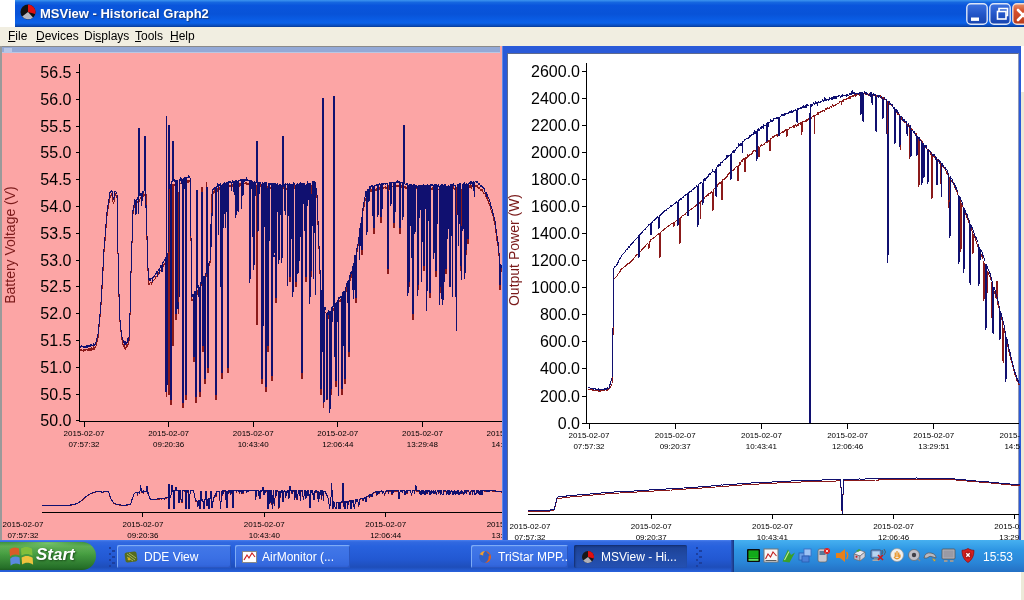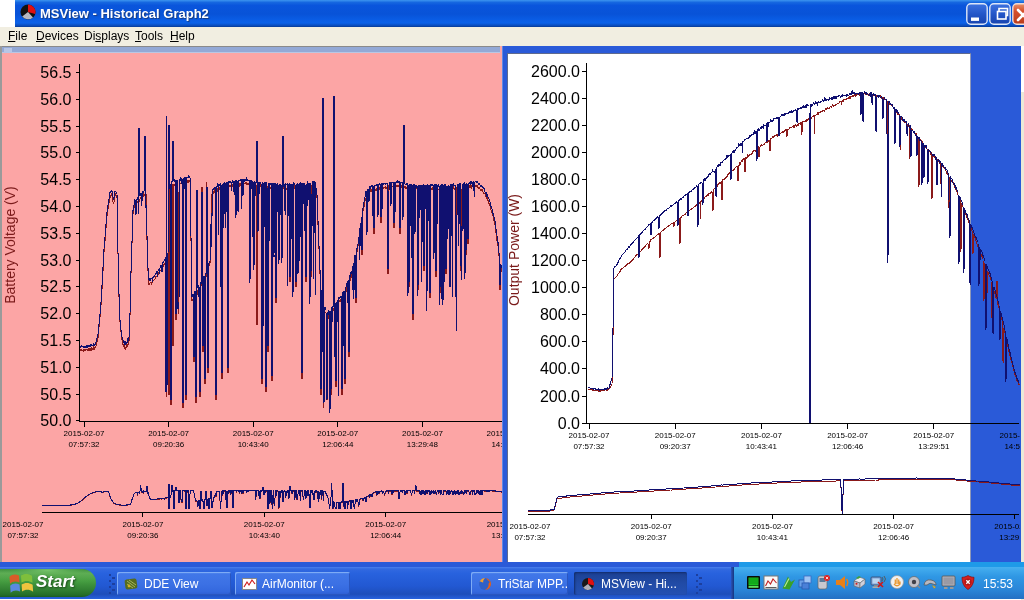--- a/index.html
+++ b/index.html
@@ -9,26 +9,26 @@
 #titletext { position:absolute; left:25px; top:6px; color:#fff; font-size:13px; font-weight:bold;
   text-shadow:1px 1px 1px #1a3a7a; letter-spacing:0px; }
 #menubar { position:absolute; left:0; top:27px; width:1024px; height:22px; background:#f1eee1;
   border-bottom:1px solid #d8d4c0; font-size:12px; color:#000; }
 #menubar > span { position:absolute; top:2px; }
 #client { position:absolute; left:0; top:46px; width:1024px; height:516px; background:#fff; }
 #lpanel { position:absolute; left:0; top:0; width:502px; height:516px; background:#fca5a5; }
 #winleft { position:absolute; left:0; top:0; width:2px; height:516px; background:#9a9a9a; }
 #lstrip { position:absolute; left:2px; top:0; width:498px; height:7px; background:#93a9d6; border-top:1px solid #8a8a8a; border-bottom:1px solid #b9c7e4; }
 #rpanel { position:absolute; left:502px; top:0; width:519px; height:516px; background:#2a5ad8; border-left:1px solid #6288e2; }
-#rinner { position:absolute; left:4px; top:7px; width:464px; height:509px; background:#fff;
+#rinner { position:absolute; left:4px; top:7px; width:512px; height:509px; background:#fff;
   border-left:1px solid #5f6a8e; border-top:1px solid #5f6a8e; border-right:1px solid #8e98b8; }
 #rightedge { position:absolute; left:1021px; top:46px; width:3px; height:516px; background:#ece9d8; }
 #bottomband { position:absolute; left:0; top:562px; width:1024px; height:6px; background:#2a5ad8; }
 #bottomband .tray { position:absolute; left:739px; top:0; width:285px; height:6px; background:#1e9ae8; }
-#taskbar { position:absolute; left:0; top:567px; width:1024px; height:32px;
+#taskbar { position:absolute; left:0; top:540px; width:1024px; height:32px;
   background:linear-gradient(to bottom,#4b80ee 0%,#3269e0 6%,#2862de 20%,#2258d2 60%,#1e4eba 85%,#2862de 100%); }
 svg text { font-family:"Liberation Sans",sans-serif; }
 .u { text-decoration:underline; }
 #startbtn { position:absolute; left:0; top:0; width:100px; height:32px; }
 #starttext { position:absolute; left:36px; top:5px; color:#fff; font-size:17px; font-weight:bold; font-style:italic;
   text-shadow:1px 1px 2px #1a4a1a; font-family:"Liberation Sans",sans-serif; }
 .dots { position:absolute; top:6px; width:7px; height:22px;
   background:
    radial-gradient(circle 1.4px at 2px 2px,#1c3f9f 1.4px,transparent 1.5px) 0 0/7px 6px repeat-y,
    radial-gradient(circle 1.4px at 5.5px 5px,#1c3f9f 1.4px,transparent 1.5px) 0 0/7px 6px repeat-y; }

